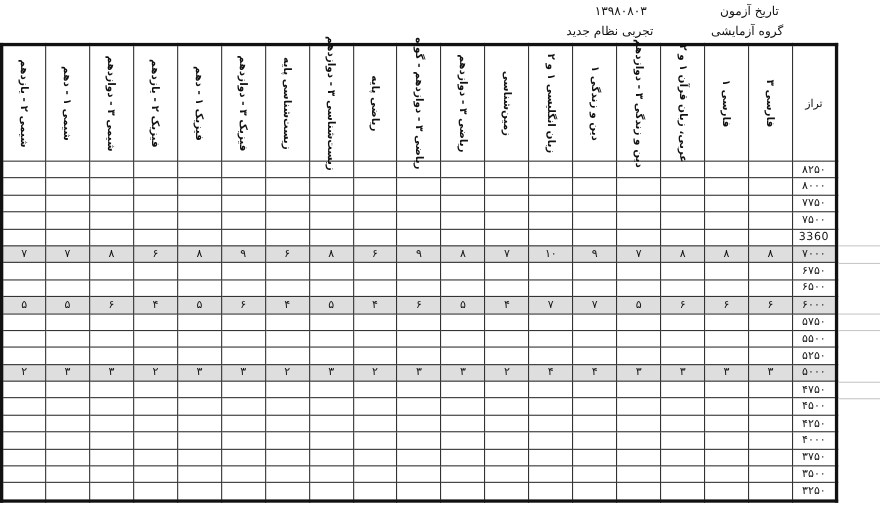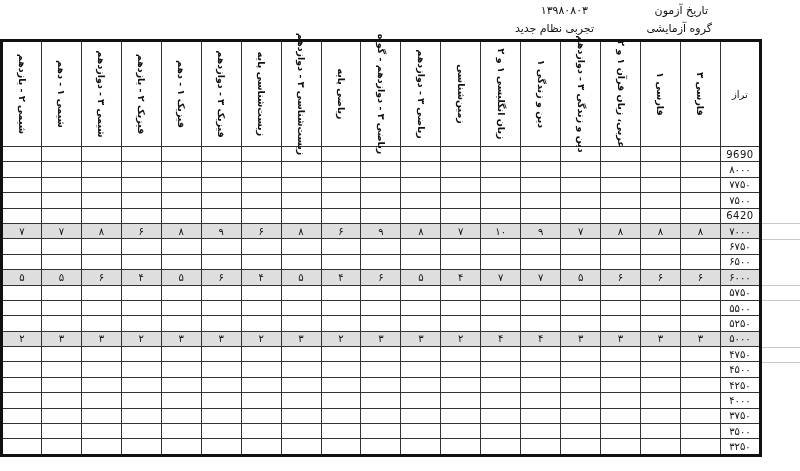--- a/index.html
+++ b/index.html
@@ -118,21 +118,21 @@
           <td></td>
           <td></td>
           <td></td>
           <td></td>
           <td></td>
           <td></td>
           <td></td>
           <td></td>
           <td></td>
           <td></td>
-          <td class="tz">9690</td>
+          <td class="tz">۸۲۵۰</td>
         </tr>
         <tr class="row">
           <td></td>
           <td></td>
           <td></td>
           <td></td>
           <td></td>
           <td></td>
           <td></td>
           <td></td>
@@ -202,21 +202,21 @@
           <td></td>
           <td></td>
           <td></td>
           <td></td>
           <td></td>
           <td></td>
           <td></td>
           <td></td>
           <td></td>
           <td></td>
-          <td class="tz">6420</td>
+          <td class="tz">3360</td>
         </tr>
         <tr class="row hl">
           <td>۷</td>
           <td>۷</td>
           <td>۸</td>
           <td>۶</td>
           <td>۸</td>
           <td>۹</td>
           <td>۶</td>
           <td>۸</td>

